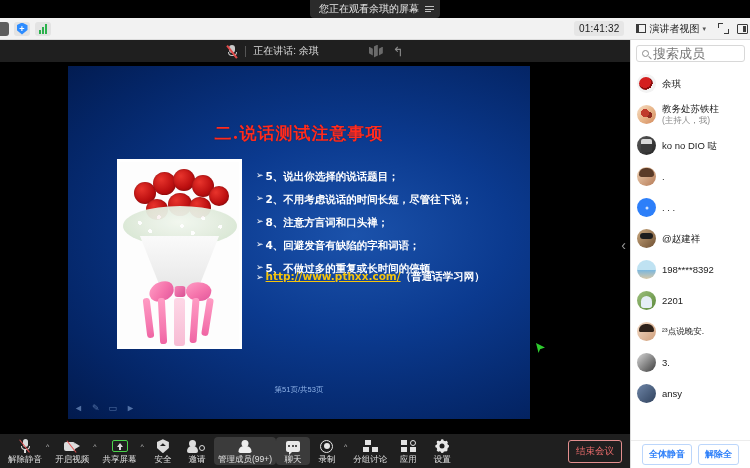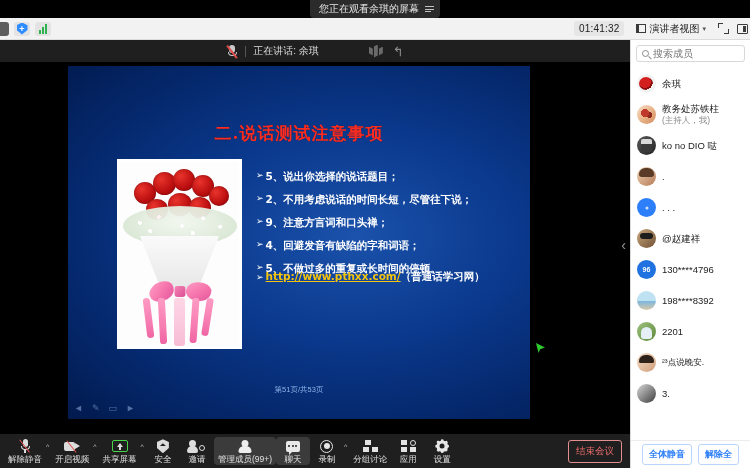--- a/index.html
+++ b/index.html
@@ -277,21 +277,21 @@
   }
   .search-ico {
     width: 7px; height: 7px; border: 1.2px solid #8b8b8b; border-radius: 50%;
     position: relative; flex: none;
   }
   .search-ico::after {
     content: ""; position: absolute; right: -3px; bottom: -2px;
     width: 3.5px; height: 1.2px; background: #8b8b8b; transform: rotate(45deg);
   }
   .search-box input {
-    border: none; outline: none; font-size: 10px; color: #7c7c7c;
+    border: none; outline: none; font-size: 13px; color: #7c7c7c;
     width: 100%; font-family: "Liberation Sans", sans-serif; background: transparent;
   }
   .plist { flex: 1; overflow: hidden; padding-top: 2px; }
   .prow {
     display: flex; align-items: center; gap: 6px;
     padding: 3px 6px; height: 31px;
   }
   .avatar {
     width: 19px; height: 19px; border-radius: 50%; flex: none;
     background: #cfcfcf; overflow: hidden; position: relative;
@@ -498,21 +498,21 @@
         <div class="bullet">
           <span class="arrow">➢</span>
           <span>5、说出你选择的说话题目；</span>
         </div>
         <div class="bullet">
           <span class="arrow">➢</span>
           <span>2、不用考虑说话的时间长短，尽管往下说；</span>
         </div>
         <div class="bullet">
           <span class="arrow">➢</span>
-          <span>9、注意方言词和口头禅；</span>
+          <span>8、注意方言词和口头禅；</span>
         </div>
         <div class="bullet">
           <span class="arrow">➢</span>
           <span>4、回避发音有缺陷的字和词语；</span>
         </div>
         <div class="bullet">
           <span class="arrow">➢</span>
           <span>5、不做过多的重复或长时间的停顿。</span>
         </div>
       </div>
@@ -569,38 +569,38 @@
       </div>
       <div class="prow">
         <span class="avatar a-blue"></span>
         <span class="pname">. . .</span>
       </div>
       <div class="prow">
         <span class="avatar a-zhao"></span>
         <span class="pname">@赵建祥</span>
       </div>
       <div class="prow">
-        <span class="avatar a-num">96</span>
-        <span class="pname">130****4796</span>
-      </div>
-      <div class="prow">
         <span class="avatar a-sea"></span>
         <span class="pname">198****8392</span>
       </div>
       <div class="prow">
         <span class="avatar a-garden"></span>
         <span class="pname">2201</span>
       </div>
       <div class="prow">
         <span class="avatar a-girl"></span>
         <span class="pname" style="font-size:8.5px">²³点说晚安.</span>
       </div>
       <div class="prow">
         <span class="avatar a-dress"></span>
         <span class="pname">3.</span>
+      </div>
+      <div class="prow">
+        <span class="avatar a-ansy"></span>
+        <span class="pname">ansy</span>
       </div>
     </div>
     <div class="panel-actions">
       <button class="pbtn">全体静音</button>
       <button class="pbtn clipped">解除全</button>
     </div>
   </div>
 
   <div class="toolbar">
 

